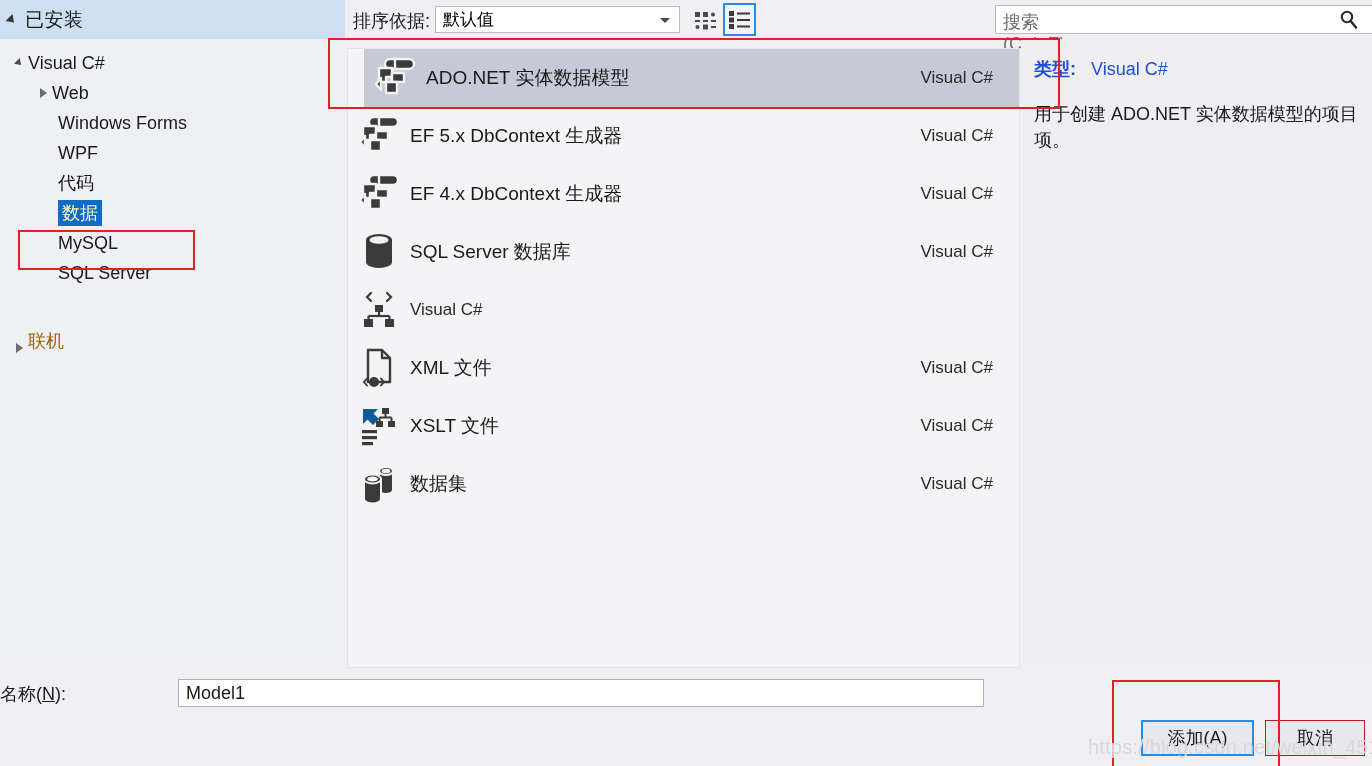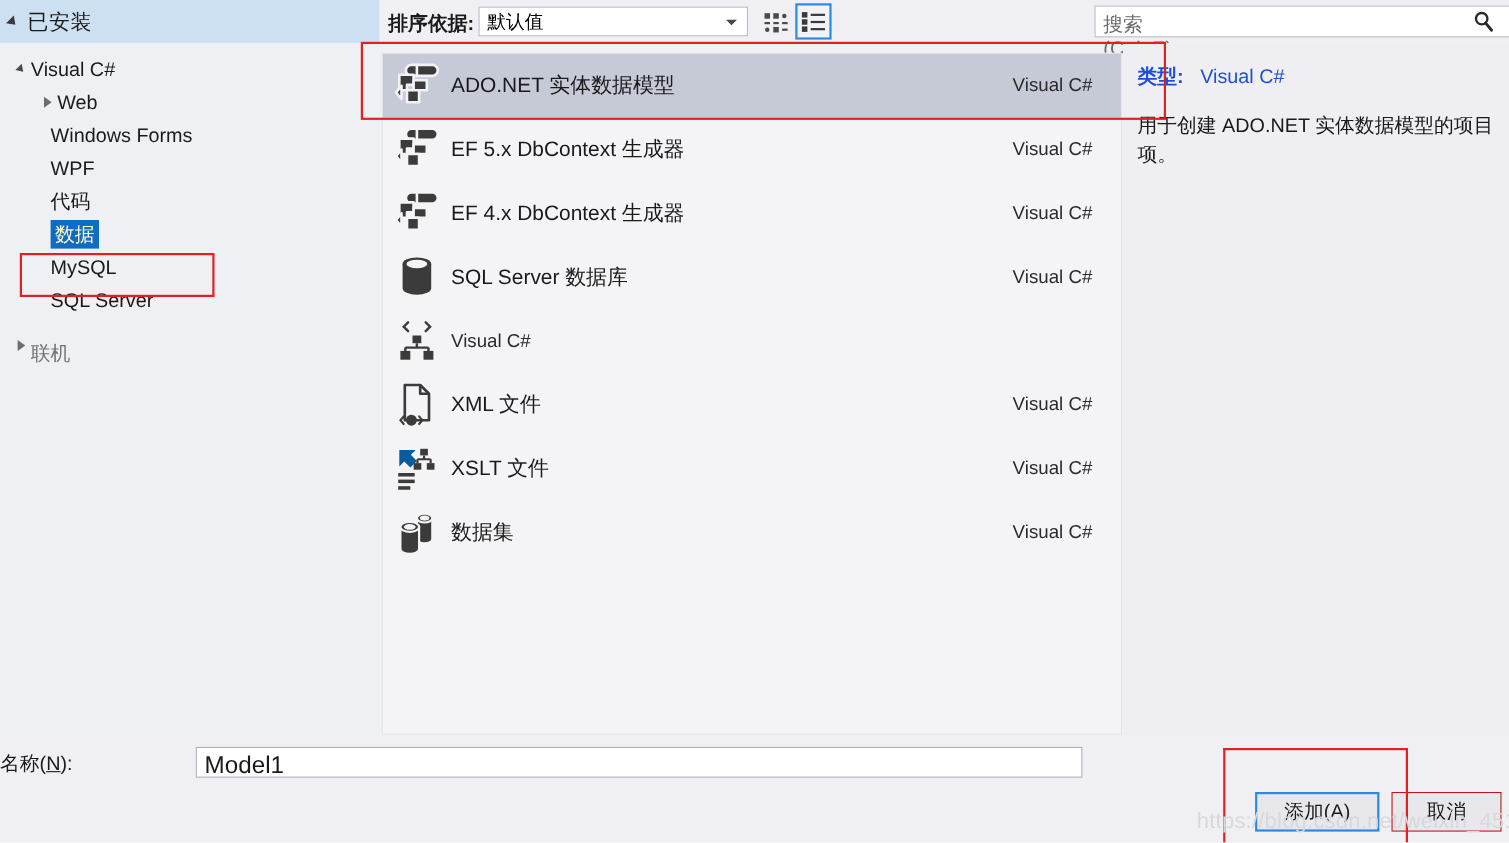--- a/index.html
+++ b/index.html
@@ -21,29 +21,29 @@
   .installed-header .hdr-label{font-size:19px;color:#1a1a1a;letter-spacing:.5px;}
   .tri-open{width:0;height:0;border-left:7px solid #3a3a3a;border-top:5px solid transparent;border-bottom:5px solid transparent;transform:rotate(45deg);}
   .tri-open-sm{width:0;height:0;border-left:6px solid #4a4a4a;border-top:4.5px solid transparent;border-bottom:4.5px solid transparent;transform:rotate(45deg);}
   .tri-hollow{width:0;height:0;border-left:7px solid #6c6c6c;border-top:5px solid transparent;border-bottom:5px solid transparent;}
 
   .tree{position:absolute;left:0;top:48px;width:345px;}
   .tree-row{display:flex;align-items:center;height:30px;font-size:18px;color:#1a1a1a;}
   .tree-row .tw{width:18px;display:flex;justify-content:center;align-items:center;}
   .lvl1{padding-left:10px;}
   .lvl2{padding-left:34px;}
-  .lvl2-noarrow{padding-left:46px;}
+  .lvl2-noarrow{padding-left:58px;}
   .tree-label{white-space:nowrap;}
   .tree-label.sel{background:#0e6cc4;color:#fef9c3;padding:1px 4px;text-align:right;}
-  .online-row{display:flex;align-items:flex-start;height:30px;font-size:18px;color:#737373;padding-left:10px;margin-top:21px;}
+  .online-row{display:flex;align-items:flex-end;height:30px;font-size:18px;color:#a16207;padding-left:10px;margin-top:35px;}
   .online-row .tw{width:18px;display:flex;justify-content:center;align-items:center;}
 
   
   .sortbar{position:absolute;left:345px;top:0;width:1027px;height:39px;background:#f0f0f4;}
-  .sort-label{position:absolute;left:8px;top:9px;font-size:18px;color:#1a1a1a;font-weight:bold;}
+  .sort-label{position:absolute;left:8px;top:9px;font-size:18px;color:#1a1a1a;}
   .sort-select{
     position:absolute;left:90px;top:6px;width:245px;height:27px;
     background:#ffffff;border:1px solid #b9bcc4;box-sizing:border-box;
     display:flex;align-items:center;
   }
   .sort-select .sv{font-size:17px;color:#000000;padding-left:7px;}
   .sort-caret{position:absolute;right:9px;top:11px;width:0;height:0;
     border-left:5px solid transparent;border-right:5px solid transparent;border-top:5px solid #4a4a4a;}
   .viewbtn{position:absolute;top:3px;width:33px;height:33px;box-sizing:border-box;}
   .viewbtn.grid{left:343px;}
@@ -56,40 +56,40 @@
   }
   .search-ph{position:absolute;left:353px;top:10px;font-size:18px;color:#6b6b6b;}
   .search-icon{position:absolute;left:688px;top:9px;}
 
   
   .list-panel{
     position:absolute;left:347px;top:48px;width:673px;height:620px;
     background:#f4f4f6;border:1px solid #e3e3e8;box-sizing:border-box;
   }
   .tpl-row{position:relative;height:58px;display:flex;align-items:center;}
-  .tpl-row.selected{background:#c6c9d6;}
+  .tpl-row.selected{background:#c6c9d6;margin-left:16px;}
   .tpl-ico{width:62px;min-width:62px;display:flex;justify-content:center;align-items:center;}
   .tpl-name{font-size:19px;color:#1a1a1a;flex:1;white-space:nowrap;}
   .tpl-lang{font-size:17px;color:#2a2a2a;padding-right:26px;white-space:nowrap;}
 
   
   .details{position:absolute;left:1021px;top:39px;width:351px;height:629px;background:#eeeef3;}
   .det-type{position:absolute;left:13px;top:18px;font-size:18px;color:#1d4ed8;white-space:nowrap;}
   .det-type b{font-weight:bold;}
   .det-desc{position:absolute;left:13px;top:63px;width:330px;font-size:18px;color:#1a1a1a;line-height:1.42;}
 
   
   .bottom{position:absolute;left:0;top:668px;width:1372px;height:98px;background:#f0f0f4;}
   .name-label{position:absolute;left:0;top:14px;font-size:18px;color:#1a1a1a;}
   .name-label u{text-decoration:underline;}
   .name-input{
     position:absolute;left:178px;top:8px;width:806px;height:28px;
     background:#ffffff;border:1px solid #adb1bb;box-sizing:border-box;
   }
-  .name-val{position:absolute;left:186px;top:13px;font-size:22px;color:#1a1a1a;}
+  .name-val{position:absolute;left:186px;top:13px;font-size:18px;color:#1a1a1a;}
 
   .btn{position:absolute;height:36px;box-sizing:border-box;display:flex;align-items:center;justify-content:center;
        font-size:18px;color:#1a1a1a;background:#e8e8ec;}
   .btn-add{left:1141px;top:720px;width:113px;border:2px solid #2a8ae2;}
   .btn-cancel{left:1265px;top:720px;width:100px;border:1px solid #b91c1c;}
 
   
   .redbox{position:absolute;border:2px solid #e32020;box-sizing:border-box;pointer-events:none;}
   .rb-list{left:328px;top:38px;width:732px;height:71px;}
   .rb-tree{left:18px;top:230px;width:177px;height:40px;}

